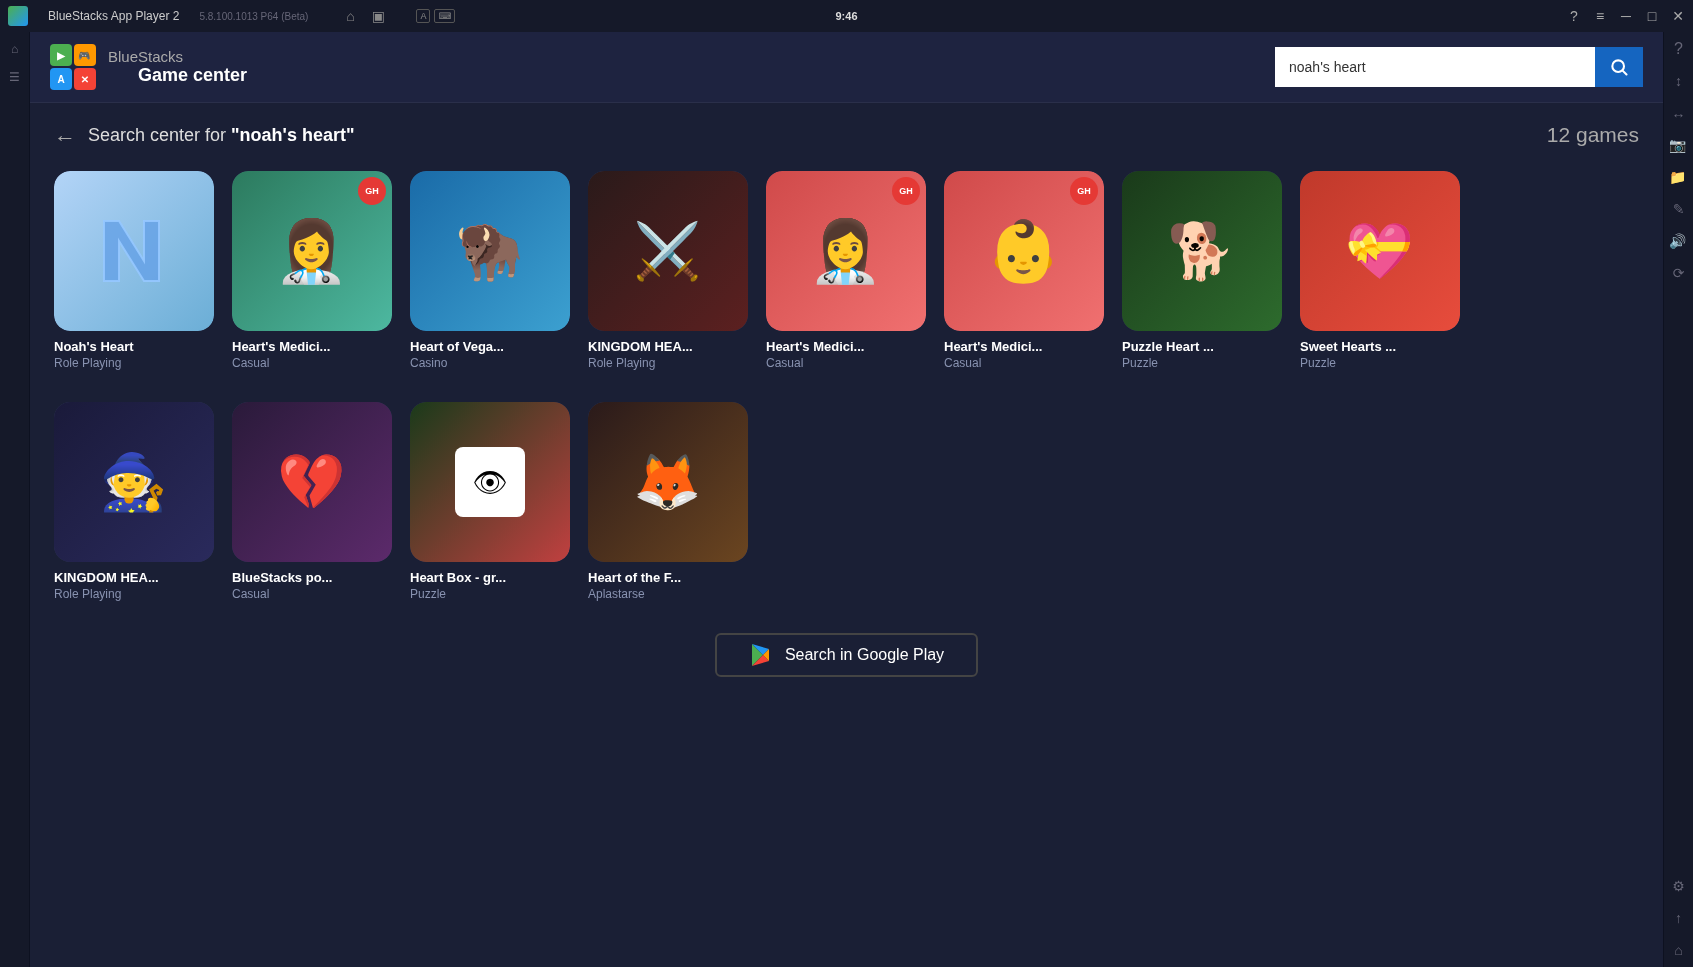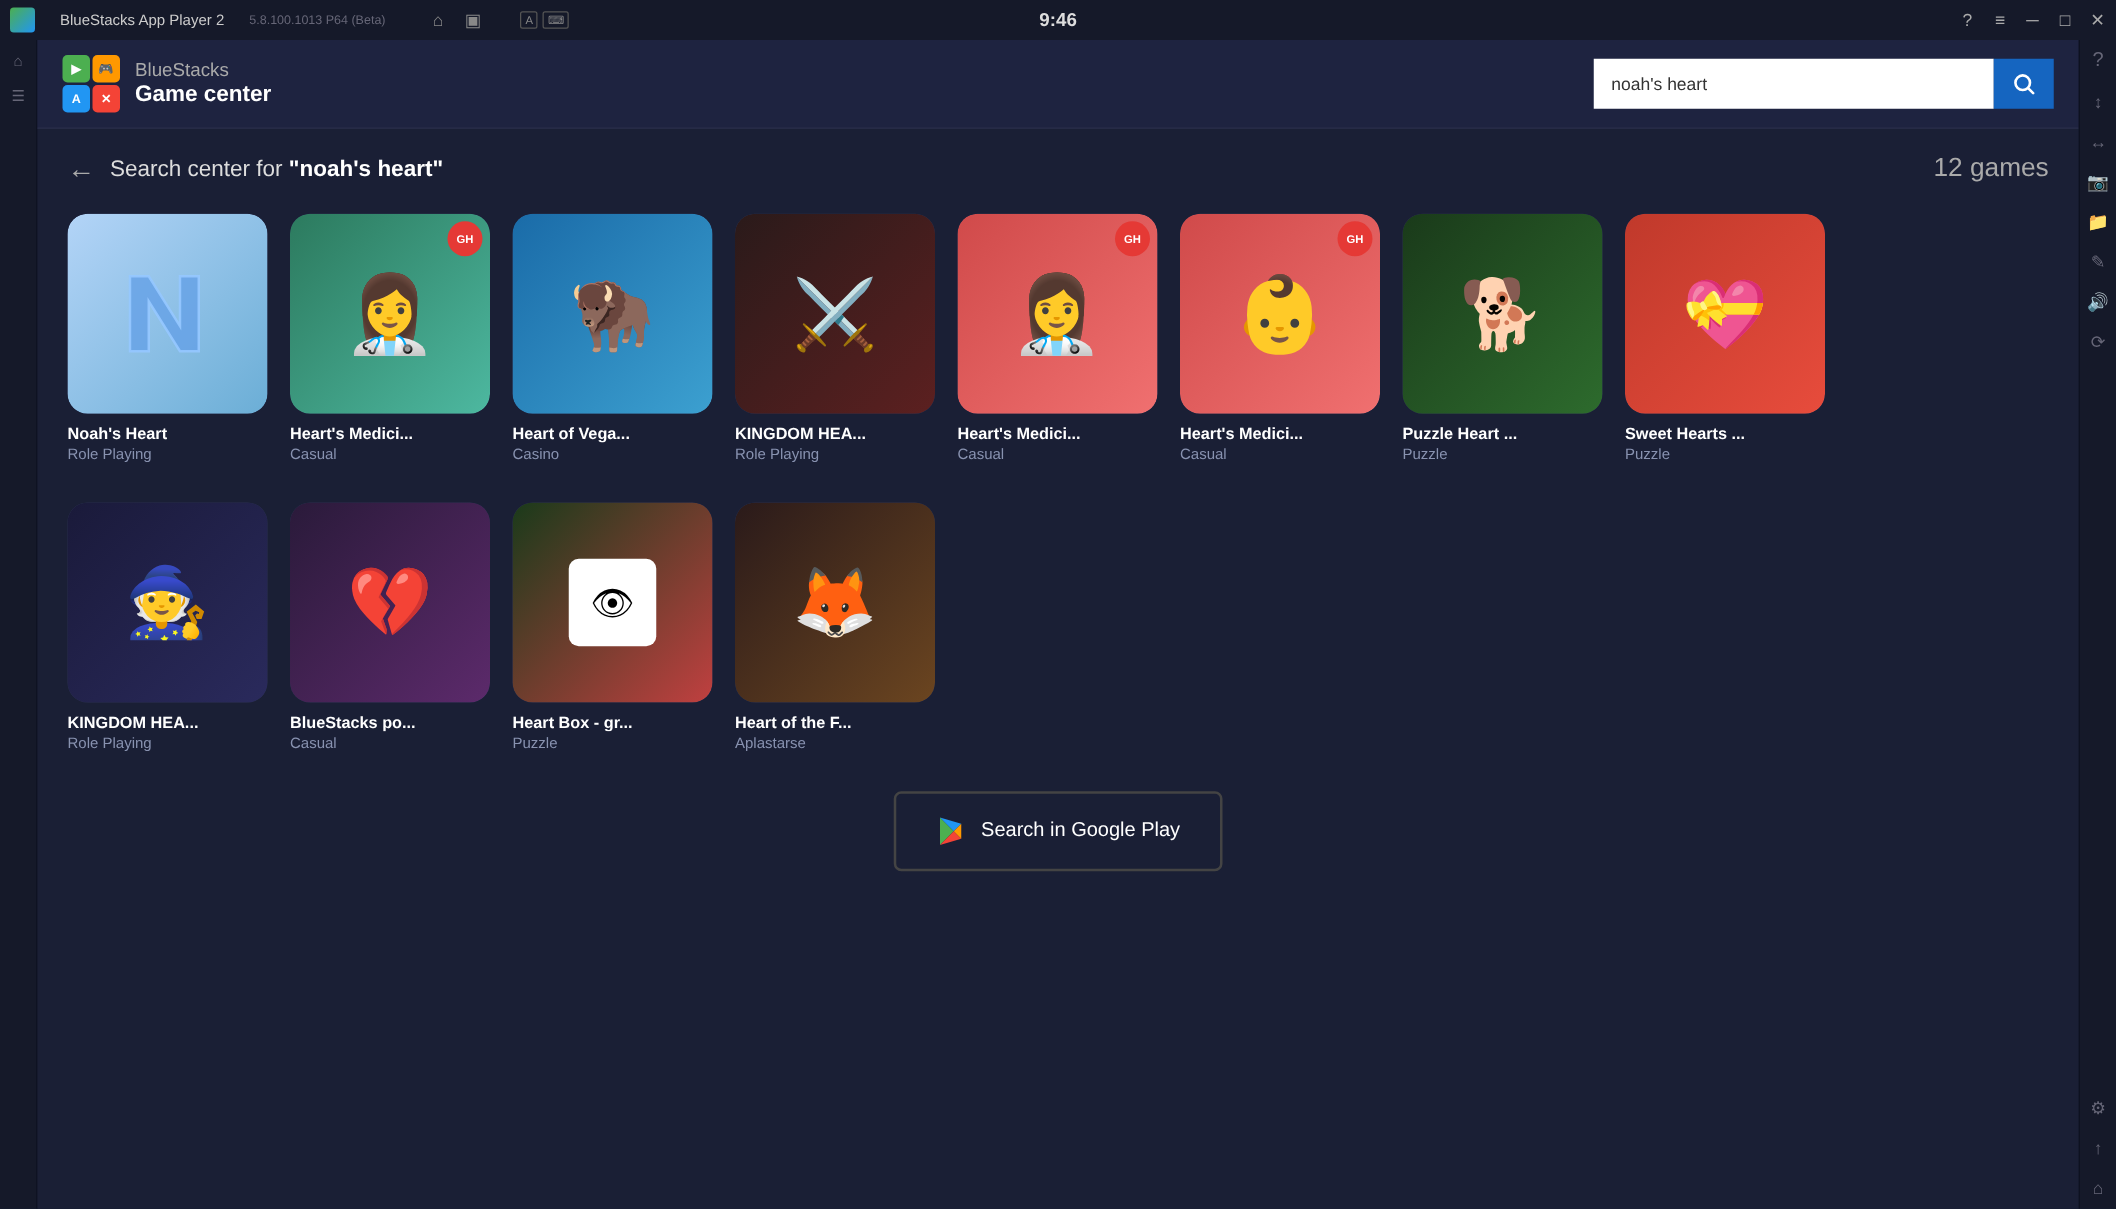--- a/index.html
+++ b/index.html
@@ -35,21 +35,21 @@
       border-radius: 3px;
     }
     .title-bar-title {
       font-size: 12px;
       color: #ccc;
     }
     .title-bar-time {
       position: absolute;
       left: 50%;
       transform: translateX(-50%);
-      font-size: 15px;
+      font-size: 11px;
       color: #ddd;
       font-weight: 600;
     }
     .title-bar-controls {
       display: flex;
       align-items: center;
       gap: 12px;
     }
     .tb-icon {
       width: 14px;
@@ -143,20 +143,21 @@
     }
     .brand-name {
       font-size: 15px;
       color: #aaa;
       font-weight: 400;
     }
     .brand-subtitle {
       font-size: 18px;
       font-weight: 700;
       color: #fff;
+      margin-left: 30px;
     }
 
     
     .search-bar-container {
       display: flex;
       align-items: center;
       gap: 0;
     }
     .search-input {
       width: 320px;
@@ -290,21 +291,21 @@
       justify-content: center;
       margin-top: 16px;
     }
     .google-play-btn {
       display: flex;
       align-items: center;
       gap: 12px;
       background: #1a1f35;
       border: 2px solid #444;
       border-radius: 6px;
-      padding: 18px 32px;
+      padding: 8px 32px;
       cursor: pointer;
       color: #fff;
       font-size: 16px;
       font-weight: 500;
       transition: background 0.2s;
     }
 
     
     .thumb-noahs-heart {
       background: linear-gradient(135deg, #b3d4f7, #6baed6);

